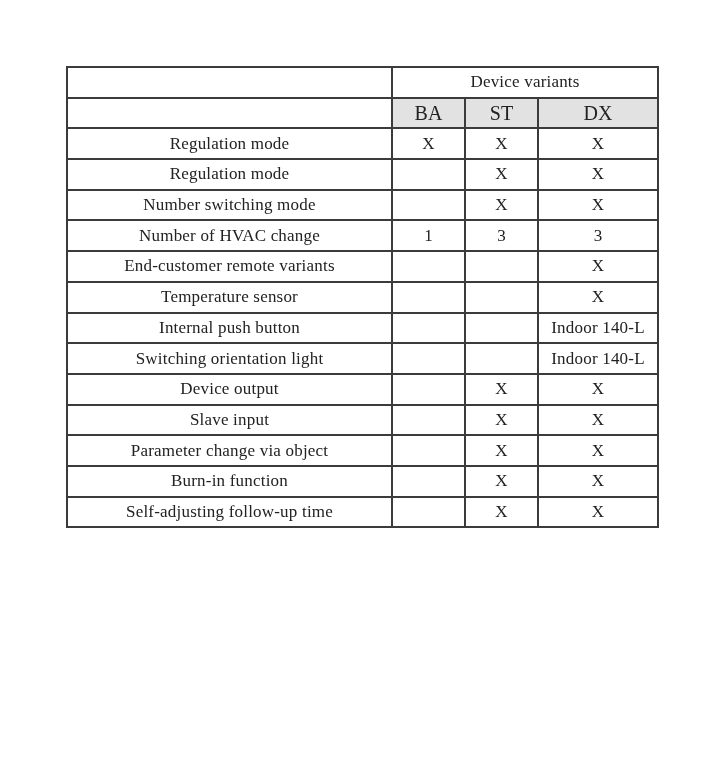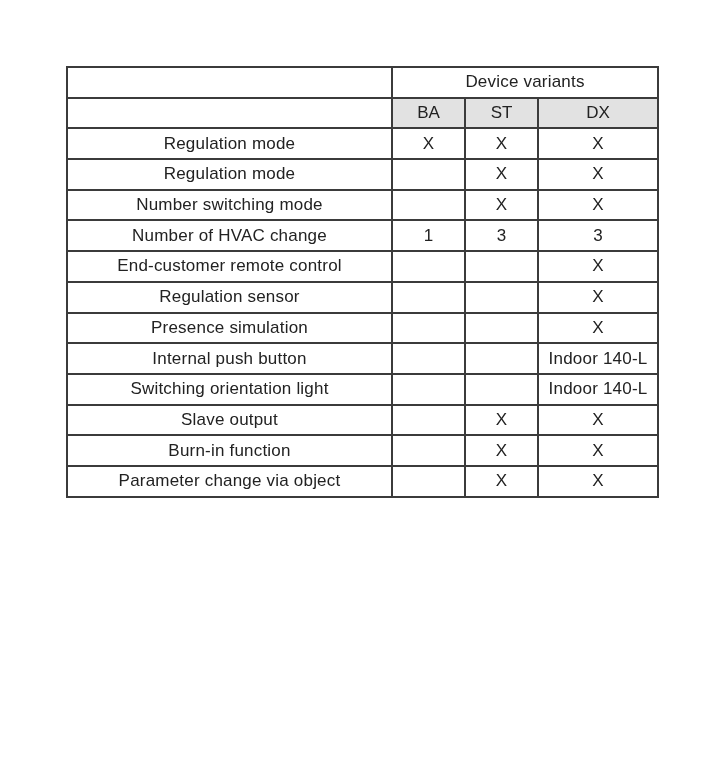--- a/index.html
+++ b/index.html
@@ -16,20 +16,21 @@
     background: var(--bg);
     font-family: "Liberation Sans", "DejaVu Sans", sans-serif;
     color: var(--text);
   }
   .page {
     position: relative;
     width: 708px;
     height: 758px;
     background: var(--bg);
     overflow: hidden;
+    font-family: Liberation Serif, serif;
   }
   table.variants {
     position: absolute;
     left: 66px;
     top: 66px;
     width: 591px;
     border-collapse: collapse;
     table-layout: fixed;
     font-size: 17px;
     color: var(--text);
@@ -56,21 +57,21 @@
   }
   th.group-header {
     background: var(--bg);
     font-weight: bold;
     font-size: 17px;
     letter-spacing: 0.2px;
   }
   th.col-header {
     background: var(--header-bg);
     font-weight: bold;
-    font-size: 17px;
+    font-size: 20px;
   }
   td.feature {
     text-align: left;
     padding-left: 12px;
     letter-spacing: 0.2px;
   }
   td.value {
     letter-spacing: 0.2px;
   }
 </style>
@@ -121,74 +122,80 @@
 
     <tr>
       <td class="feature">Number of HVAC change</td>
       <td class="value">1</td>
       <td class="value">3</td>
       <td class="value">3</td>
     </tr>
 
 
     <tr>
-      <td class="feature">End-customer remote control</td>
-      <td class="value"></td>
-      <td class="value"></td>
-      <td class="value">X</td>
-    </tr>
-
-    <tr>
-      <td class="feature">Regulation sensor</td>
-      <td class="value"></td>
-      <td class="value"></td>
-      <td class="value">X</td>
-    </tr>
-
-
-
-    <tr>
-      <td class="feature">Presence simulation</td>
-      <td class="value"></td>
-      <td class="value"></td>
-      <td class="value">X</td>
-    </tr>
+      <td class="feature">End-customer remote variants</td>
+      <td class="value"></td>
+      <td class="value"></td>
+      <td class="value">X</td>
+    </tr>
+
+    <tr>
+      <td class="feature">Temperature sensor</td>
+      <td class="value"></td>
+      <td class="value"></td>
+      <td class="value">X</td>
+    </tr>
+
+
+
 
     <tr>
       <td class="feature">Internal push button</td>
       <td class="value"></td>
       <td class="value"></td>
       <td class="value">Indoor 140-L</td>
     </tr>
 
     <tr>
       <td class="feature">Switching orientation light</td>
       <td class="value"></td>
       <td class="value"></td>
       <td class="value">Indoor 140-L</td>
     </tr>
 
     <tr>
-      <td class="feature">Slave output</td>
-      <td class="value"></td>
-      <td class="value">X</td>
-      <td class="value">X</td>
-    </tr>
-
+      <td class="feature">Device output</td>
+      <td class="value"></td>
+      <td class="value">X</td>
+      <td class="value">X</td>
+    </tr>
+
+    <tr>
+      <td class="feature">Slave input</td>
+      <td class="value"></td>
+      <td class="value">X</td>
+      <td class="value">X</td>
+    </tr>
+
+    <tr>
+      <td class="feature">Parameter change via object</td>
+      <td class="value"></td>
+      <td class="value">X</td>
+      <td class="value">X</td>
+    </tr>
 
     <tr>
       <td class="feature">Burn-in function</td>
       <td class="value"></td>
       <td class="value">X</td>
       <td class="value">X</td>
     </tr>
 
     <tr>
-      <td class="feature">Parameter change via object</td>
-      <td class="value"></td>
-      <td class="value">X</td>
-      <td class="value">X</td>
-    </tr>
-
+      <td class="feature">Self-adjusting follow-up time</td>
+      <td class="value"></td>
+      <td class="value">X</td>
+      <td class="value">X</td>
+    </tr>
   </tbody>
   </table>
 
 </div>
 
 </body></html>

